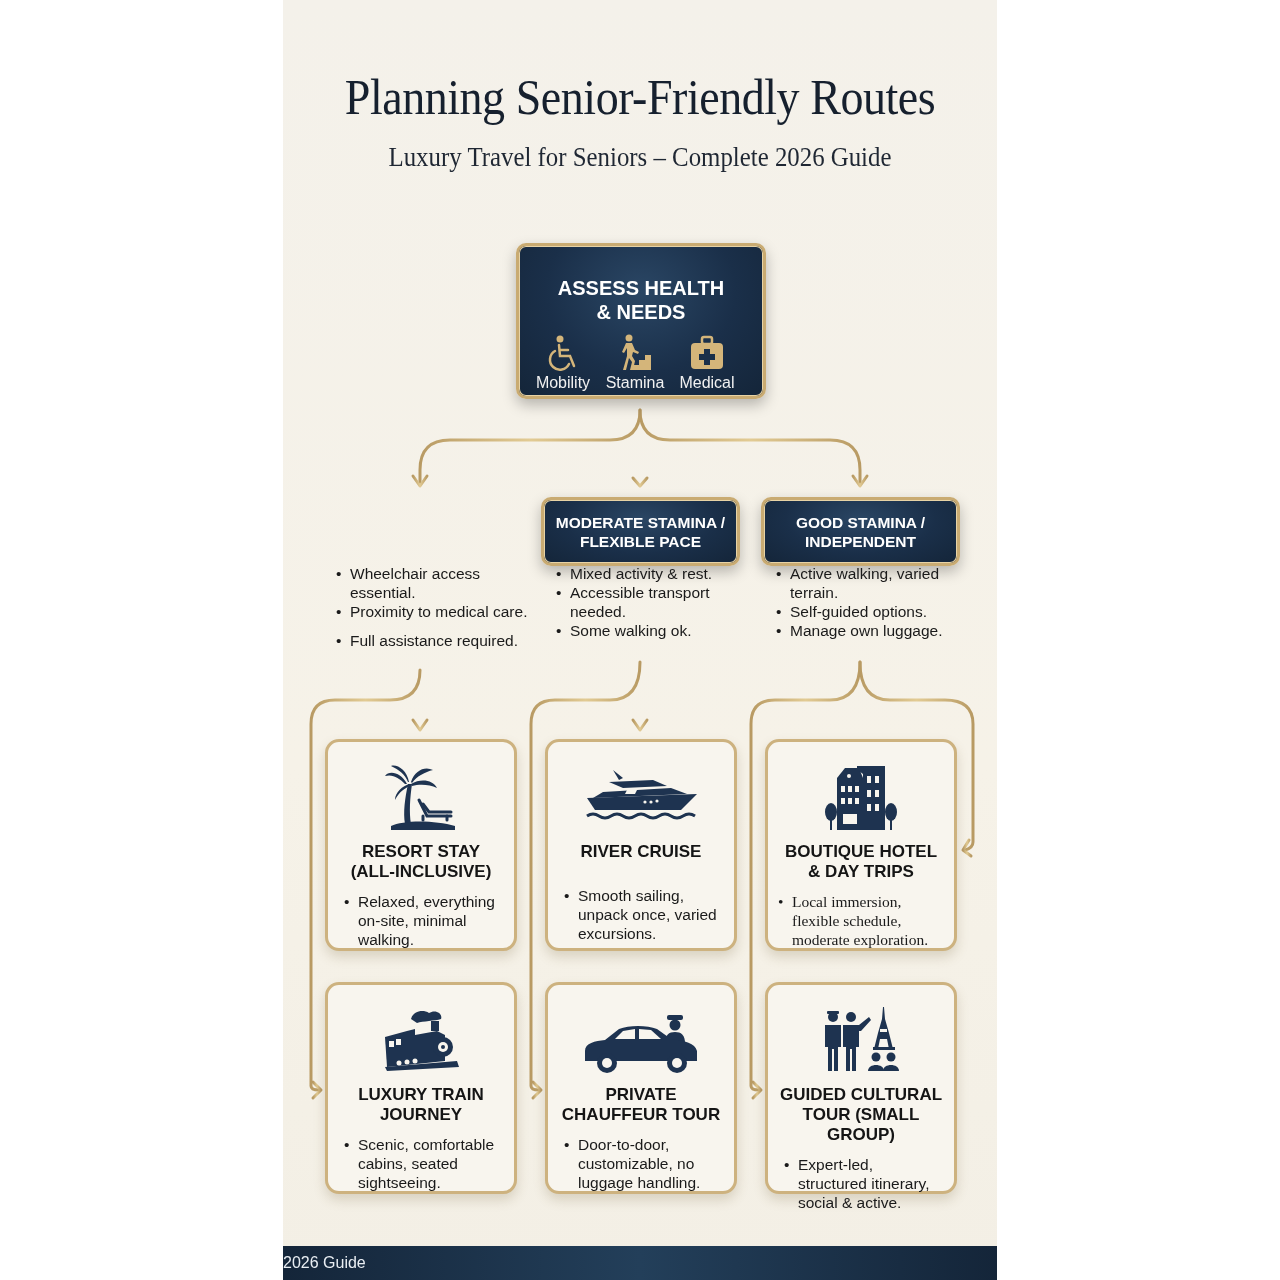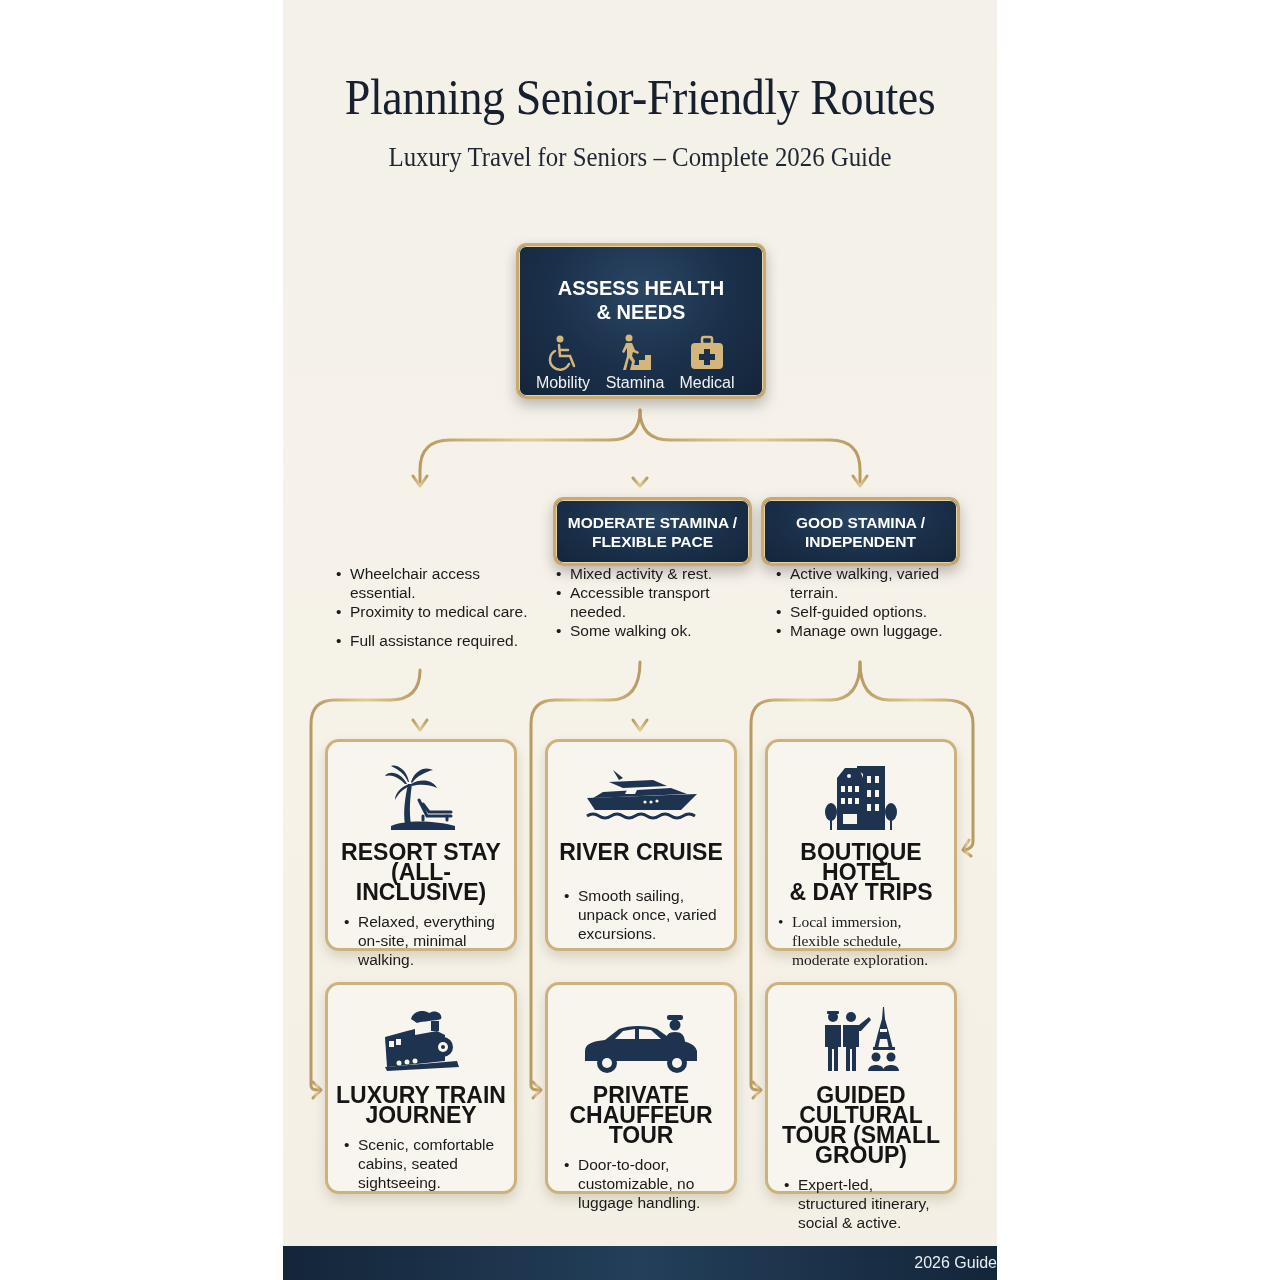--- a/index.html
+++ b/index.html
@@ -30,49 +30,49 @@
   }
   .root { left: 233px; top: 243px; width: 244px; height: 150px; }
   .root .rt { font-weight: bold; font-size: 20px; line-height: 24px; margin-top: 30px; }
   .root .icons { display: flex; justify-content: flex-start; padding: 0 8px; margin-top: 10px; }
   .root .ic { width: 72px; text-align: center; }
   .root .ic svg { width: 36px; height: 38px; display: block; margin: 0 auto; }
   .root .ic span { display: block; font-size: 16px; margin-top: 2px; color: #f1f1f1; }
 
   .cat { top: 497px; width: 193px; height: 63px; display: flex; align-items: center; justify-content: center; }
   .cat span { font-weight: bold; font-size: 15.5px; line-height: 19px; }
-  .cat1 { left: 38px; } .cat2 { left: 270px; } .cat3 { left: 478px; }
+  .cat1 { left: 38px; } .cat2 { left: 258px; } .cat3 { left: 478px; }
 
   .bul { position: absolute; top: 564px; width: 205px; font-size: 15.5px; line-height: 19px; color: #1a1a1a; }
   .bul ul { margin: 0; padding: 0 0 0 16px; list-style: none; }
   .bul li { position: relative; }
   .bul li::before { content: "•"; position: absolute; left: -14px; }
   .bul1 { left: 51px; } .bul2 { left: 271px; } .bul3 { left: 491px; }
   .bul1 li.gap { margin-top: 10px; }
 
   .card {
     position: absolute; width: 186px; height: 206px; border-radius: 14px;
     background: #f8f5ee; border: 3px solid #cdb27f;
     box-shadow: 0 6px 12px rgba(120,100,60,0.22);
   }
   .card .icon { height: 80px; display: flex; align-items: flex-end; justify-content: center; margin-top: 10px; }
   .card .icon svg { display: block; }
-  .card .ct { text-align: center; font-weight: bold; font-size: 23px; line-height: 20px; color: #151515; margin-top: 10px; }
+  .card .ct { text-align: center; font-weight: bold; font-size: 17px; line-height: 20px; color: #151515; margin-top: 10px; }
   .card ul { margin: 10px 0 0 0; padding: 0 8px 0 30px; list-style: none; font-size: 15.5px; line-height: 19px; color: #1a1a1a; }
   .card li { position: relative; }
   .card li::before { content: "•"; position: absolute; left: -14px; }
   .r1 { top: 739px; } .r2 { top: 982px; }
   .c1 { left: 42px; } .c2 { left: 262px; } .c3 { left: 482px; }
 
   .connectors { position: absolute; left: 0; top: 0; width: 714px; height: 1280px; pointer-events: none; }
 
   .footer {
     position: absolute; left: 0; top: 1246px; width: 714px; height: 34px;
     background: linear-gradient(90deg, #142539 0%, #233f5a 50%, #142539 100%);
-    color: #e9eef3; text-align: right; font-size: 16px; line-height: 34px;
+    color: #e9eef3; text-align: left; font-size: 16px; line-height: 34px;
   }
 </style>
 </head>
 <body>
 
 <div class="page">
 
   <div class="title">Planning Senior-Friendly Routes</div>
   <div class="subtitle">Luxury Travel for Seniors – Complete 2026 Guide</div>
 

